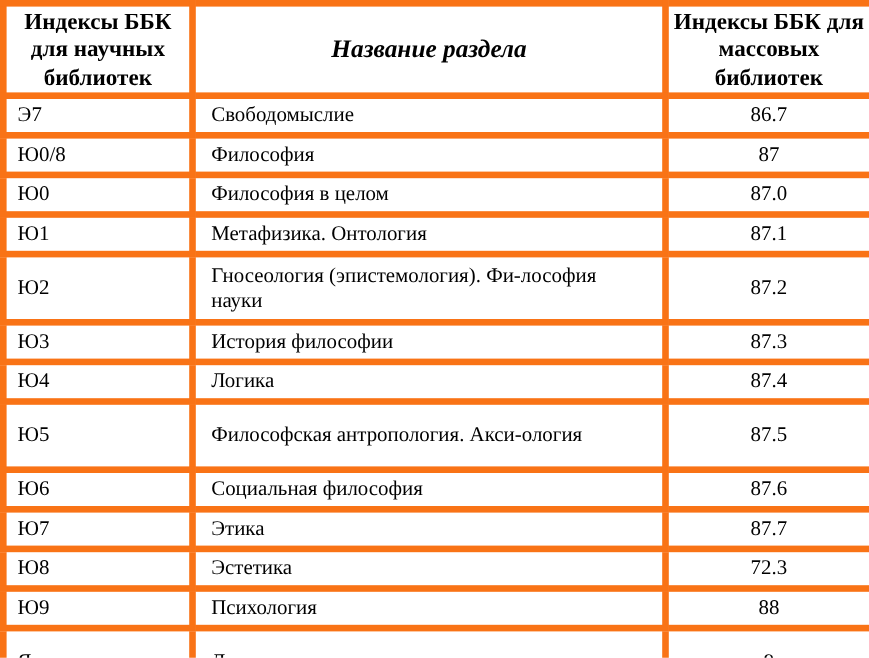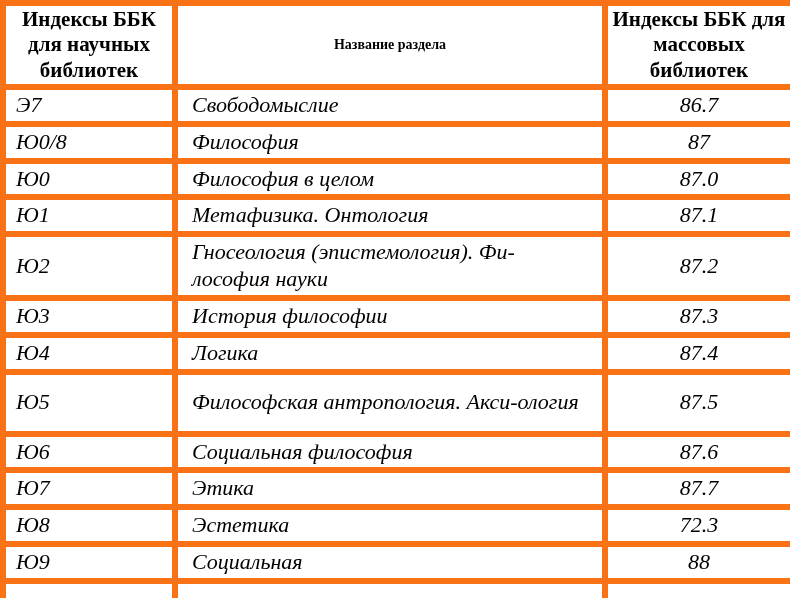--- a/index.html
+++ b/index.html
@@ -38,29 +38,29 @@
   thead th {
     font-weight: bold;
     font-size: 21px;
     line-height: 1.22;
     text-align: center;
     padding: 8px 6px 10px 6px;
     height: 84px;
     box-sizing: border-box;
   }
   thead th.h-title {
-    font-size: 14px;
+    font-size: 23px;
+    font-style: italic;
   }
   
   tbody td {
-    font-size: 22px;
+    font-size: 19px;
     line-height: 1.22;
     height: 36px;
     box-sizing: border-box;
-    font-style: italic;
   }
   tbody td.idx-sci {
     padding: 2px 0 2px 10px;
     text-align: left;
   }
   tbody td.section {
     padding: 2px 10px 2px 14px;
     text-align: left;
   }
   tbody td.idx-mass {
@@ -137,21 +137,21 @@
           <td class="section">Этика</td>
           <td class="idx-mass">87.7</td>
         </tr>
         <tr>
           <td class="idx-sci">Ю8</td>
           <td class="section">Эстетика</td>
           <td class="idx-mass">72.3</td>
         </tr>
         <tr>
           <td class="idx-sci">Ю9</td>
-          <td class="section">Социальная</td>
+          <td class="section">Психология</td>
           <td class="idx-mass">88</td>
         </tr>
         <tr class="tall">
           <td class="idx-sci">Я</td>
           <td class="section">Литература универсального содер-жания</td>
           <td class="idx-mass">9</td>
         </tr>
       </tbody>
   </table>
 </div>

